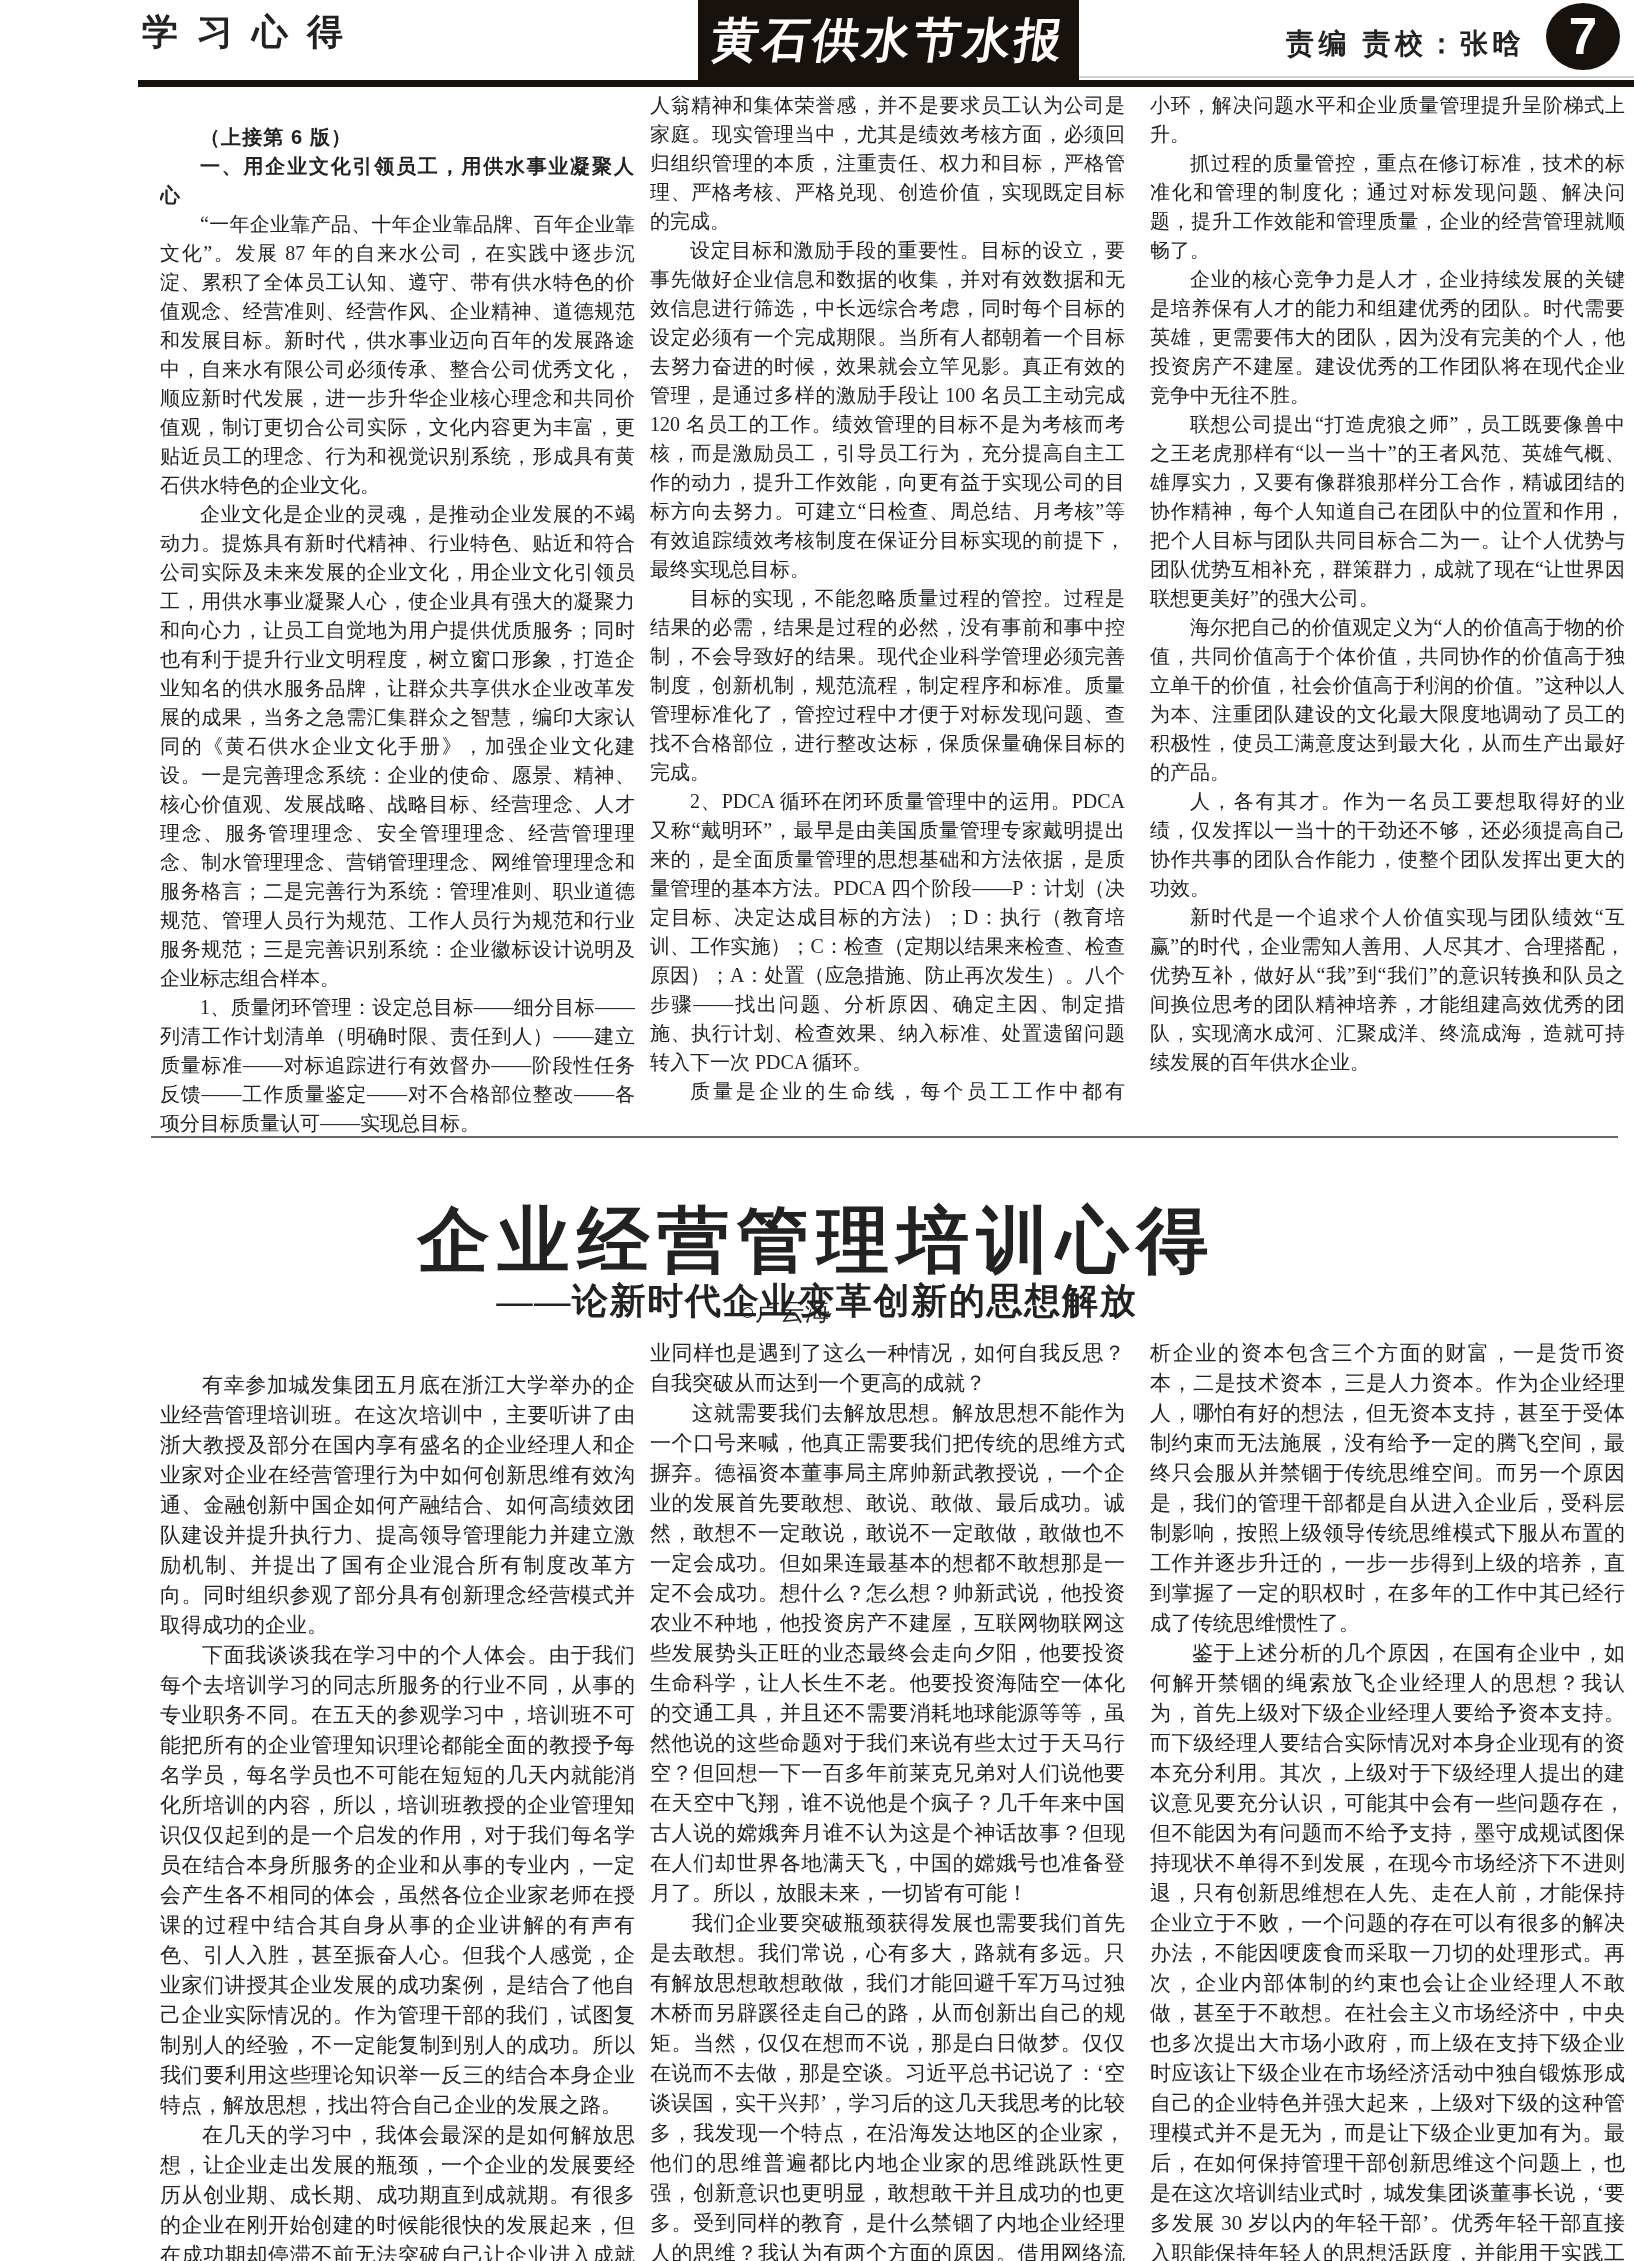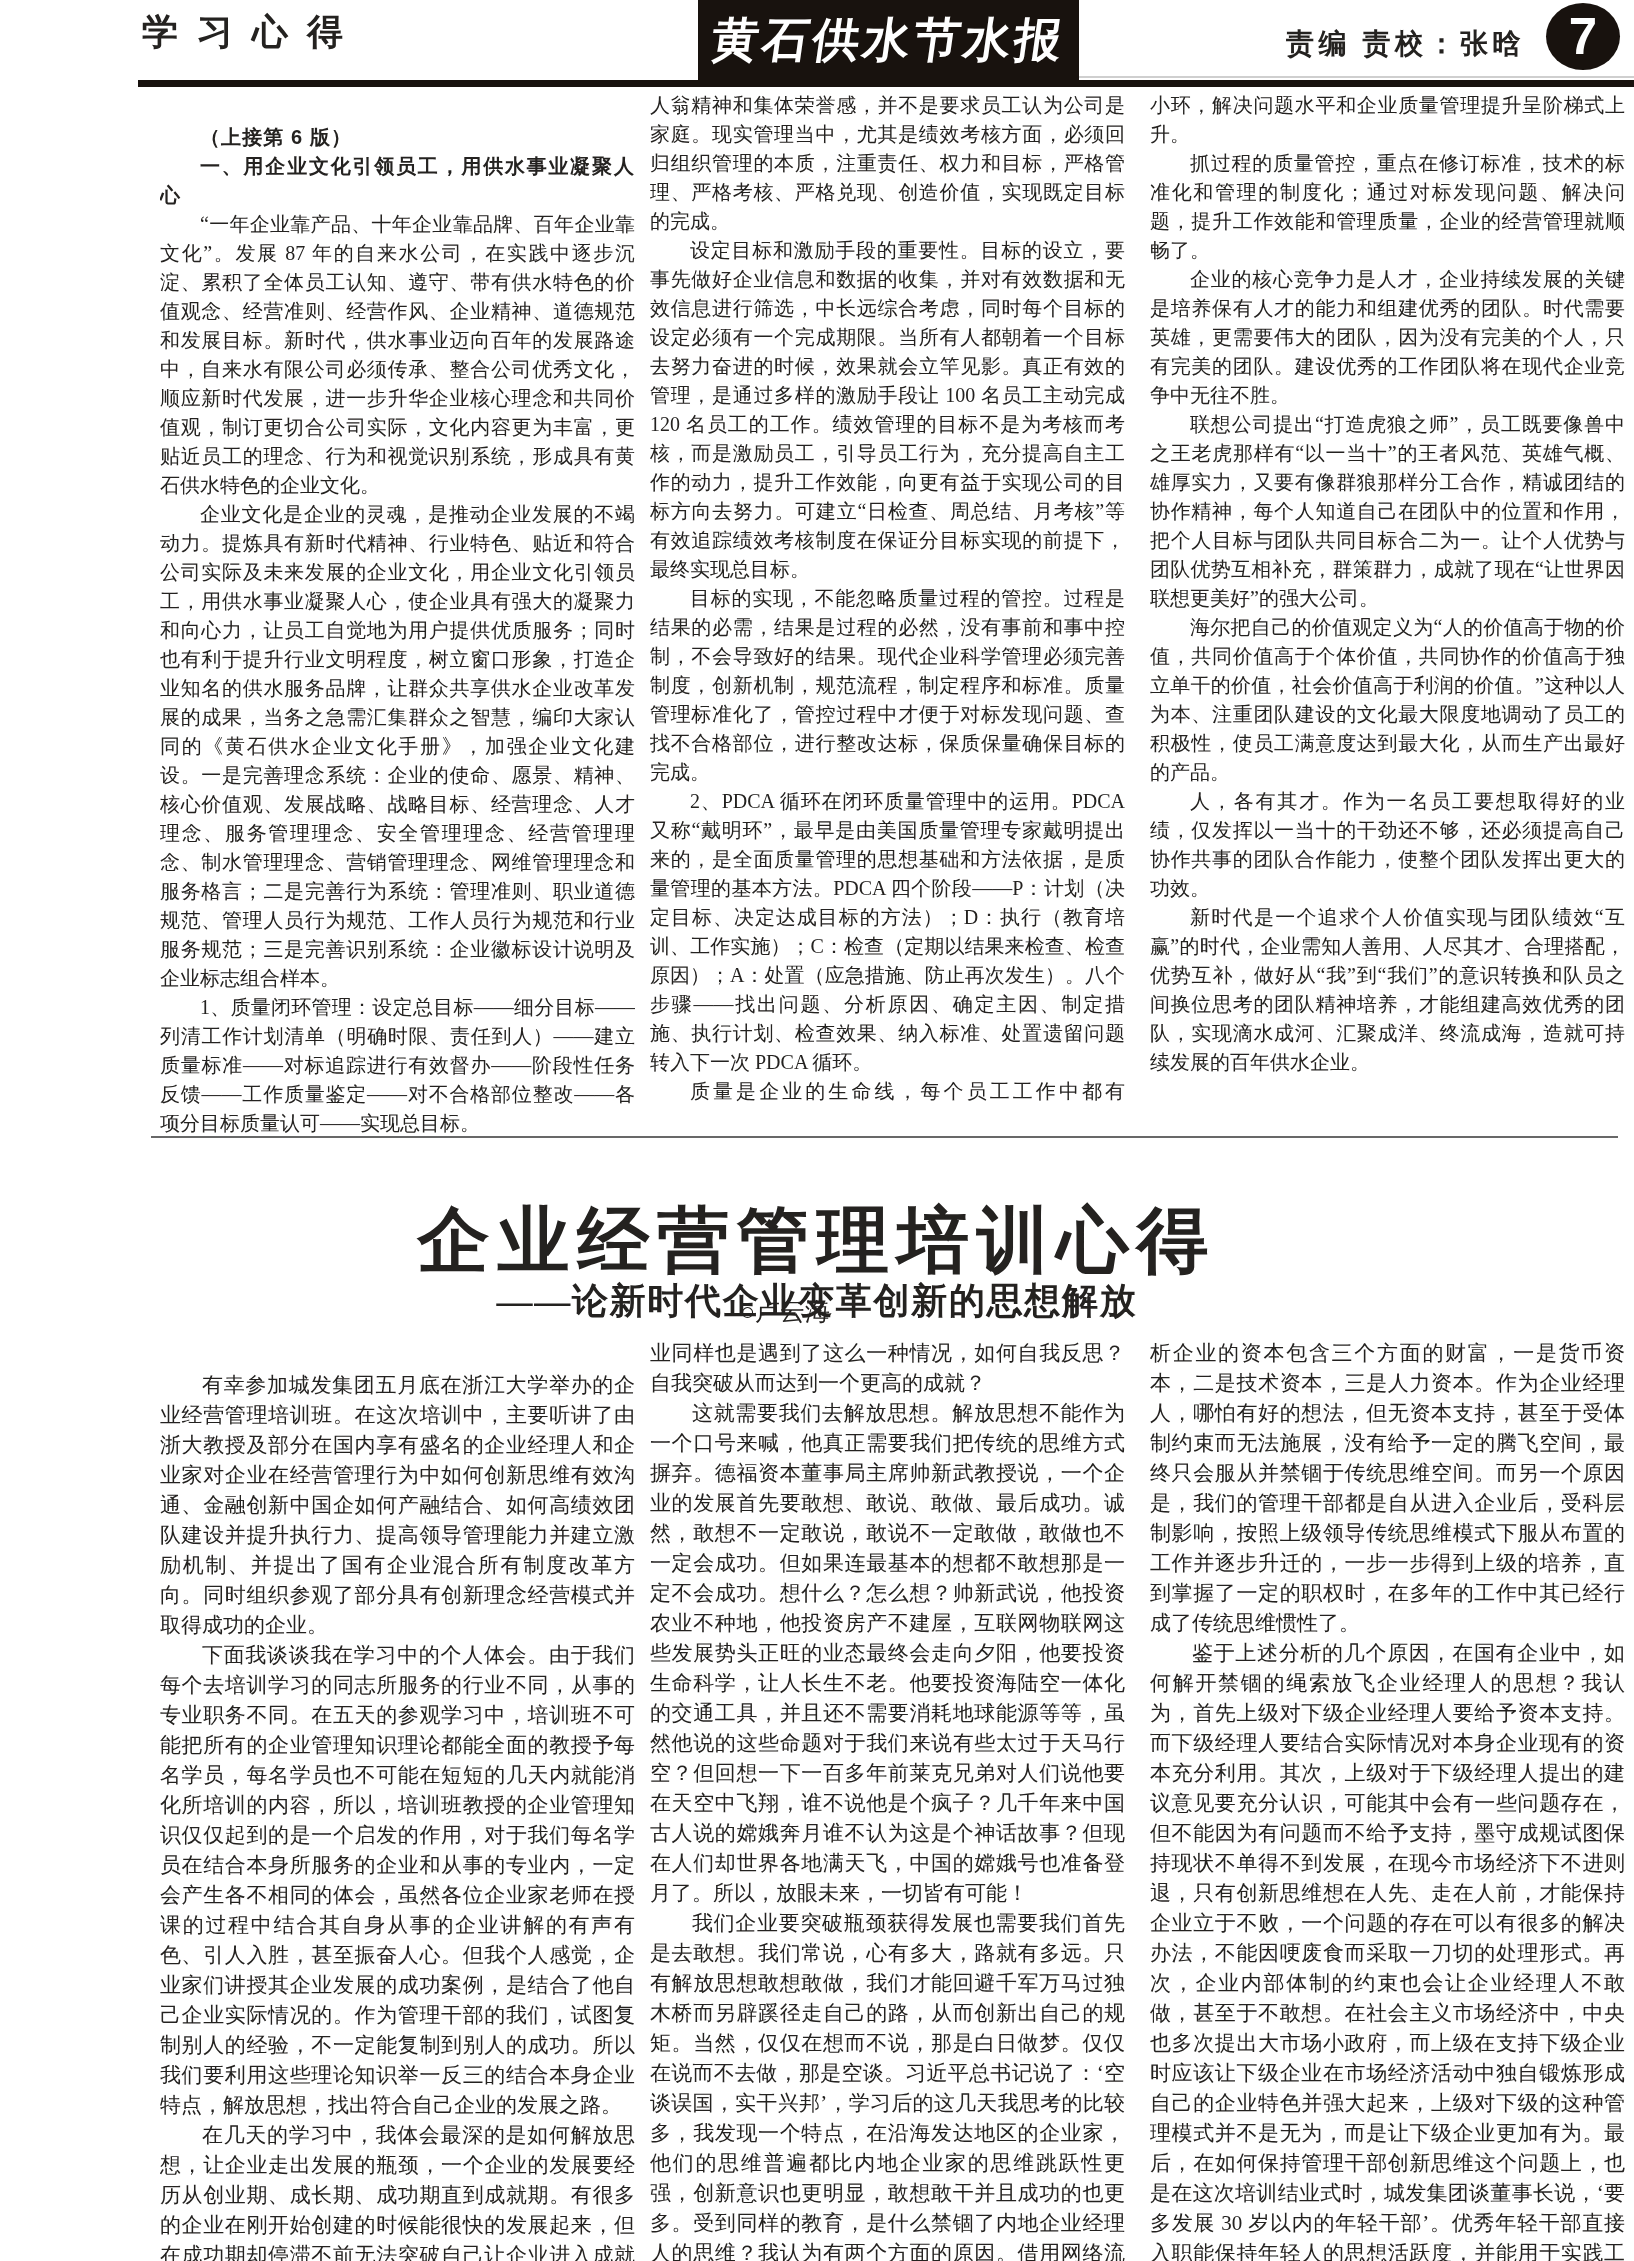--- a/index.html
+++ b/index.html
@@ -71,21 +71,21 @@
     <div class="col top-col cx1">
         <p class="ni">人翁精神和集体荣誉感，并不是要求员工认为公司是家庭。现实管理当中，尤其是绩效考核方面，必须回归组织管理的本质，注重责任、权力和目标，严格管理、严格考核、严格兑现、创造价值，实现既定目标的完成。</p>
         <p>设定目标和激励手段的重要性。目标的设立，要事先做好企业信息和数据的收集，并对有效数据和无效信息进行筛选，中长远综合考虑，同时每个目标的设定必须有一个完成期限。当所有人都朝着一个目标去努力奋进的时候，效果就会立竿见影。真正有效的管理，是通过多样的激励手段让 100 名员工主动完成 120 名员工的工作。绩效管理的目标不是为考核而考核，而是激励员工，引导员工行为，充分提高自主工作的动力，提升工作效能，向更有益于实现公司的目标方向去努力。可建立“日检查、周总结、月考核”等有效追踪绩效考核制度在保证分目标实现的前提下，最终实现总目标。</p>
         <p>目标的实现，不能忽略质量过程的管控。过程是结果的必需，结果是过程的必然，没有事前和事中控制，不会导致好的结果。现代企业科学管理必须完善制度，创新机制，规范流程，制定程序和标准。质量管理标准化了，管控过程中才便于对标发现问题、查找不合格部位，进行整改达标，保质保量确保目标的完成。</p>
         <p>2、PDCA 循环在闭环质量管理中的运用。PDCA 又称“戴明环”，最早是由美国质量管理专家戴明提出来的，是全面质量管理的思想基础和方法依据，是质量管理的基本方法。PDCA 四个阶段——P：计划（决定目标、决定达成目标的方法）；D：执行（教育培训、工作实施）；C：检查（定期以结果来检查、检查原因）；A：处置（应急措施、防止再次发生）。八个步骤——找出问题、分析原因、确定主因、制定措施、执行计划、检查效果、纳入标准、处置遗留问题转入下一次 PDCA 循环。</p>
         <p>质量是企业的生命线，每个员工工作中都有 PDCA 小循环，班组有中循环，部门单位有中大循环，整个企业有大循环，PDCA 循环是周而复始的，大环带</p>
       </div>
     <div class="col top-col cx2">
         <p class="ni">小环，解决问题水平和企业质量管理提升呈阶梯式上升。</p>
         <p>抓过程的质量管控，重点在修订标准，技术的标准化和管理的制度化；通过对标发现问题、解决问题，提升工作效能和管理质量，企业的经营管理就顺畅了。</p>
-        <p>企业的核心竞争力是人才，企业持续发展的关键是培养保有人才的能力和组建优秀的团队。时代需要英雄，更需要伟大的团队，因为没有完美的个人，只有完美的团队。建设优秀的工作团队将在现代企业竞争中无往不胜。</p>
+        <p>企业的核心竞争力是人才，企业持续发展的关键是培养保有人才的能力和组建优秀的团队。时代需要英雄，更需要伟大的团队，因为没有完美的个人，他投资房产不建屋。建设优秀的工作团队将在现代企业竞争中无往不胜。</p>
         <p>联想公司提出“打造虎狼之师”，员工既要像兽中之王老虎那样有“以一当十”的王者风范、英雄气概、雄厚实力，又要有像群狼那样分工合作，精诚团结的协作精神，每个人知道自己在团队中的位置和作用，把个人目标与团队共同目标合二为一。让个人优势与团队优势互相补充，群策群力，成就了现在“让世界因联想更美好”的强大公司。</p>
         <p>海尔把自己的价值观定义为“人的价值高于物的价值，共同价值高于个体价值，共同协作的价值高于独立单干的价值，社会价值高于利润的价值。”这种以人为本、注重团队建设的文化最大限度地调动了员工的积极性，使员工满意度达到最大化，从而生产出最好的产品。</p>
         <p>人，各有其才。作为一名员工要想取得好的业绩，仅发挥以一当十的干劲还不够，还必须提高自己协作共事的团队合作能力，使整个团队发挥出更大的功效。</p>
         <p>新时代是一个追求个人价值实现与团队绩效“互赢”的时代，企业需知人善用、人尽其才、合理搭配，优势互补，做好从“我”到“我们”的意识转换和队员之间换位思考的团队精神培养，才能组建高效优秀的团队，实现滴水成河、汇聚成洋、终流成海，造就可持续发展的百年供水企业。</p>
       </div>
   </section>
 
   <div class="divider"></div>
 
   <section>

